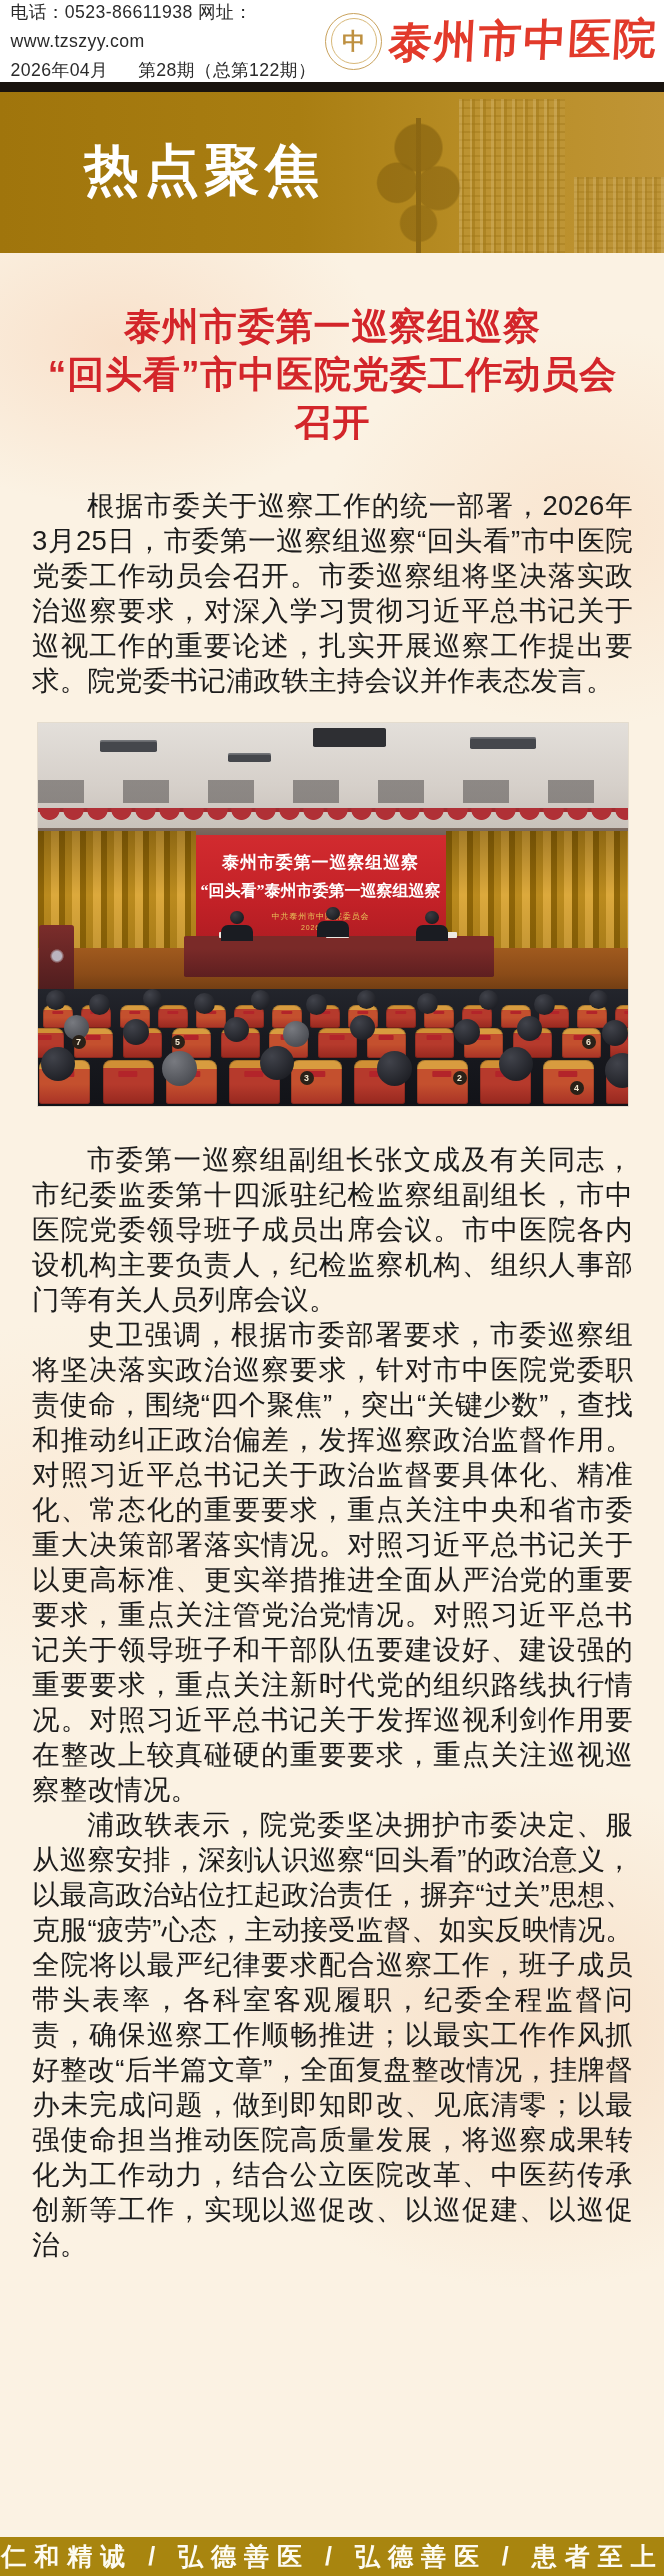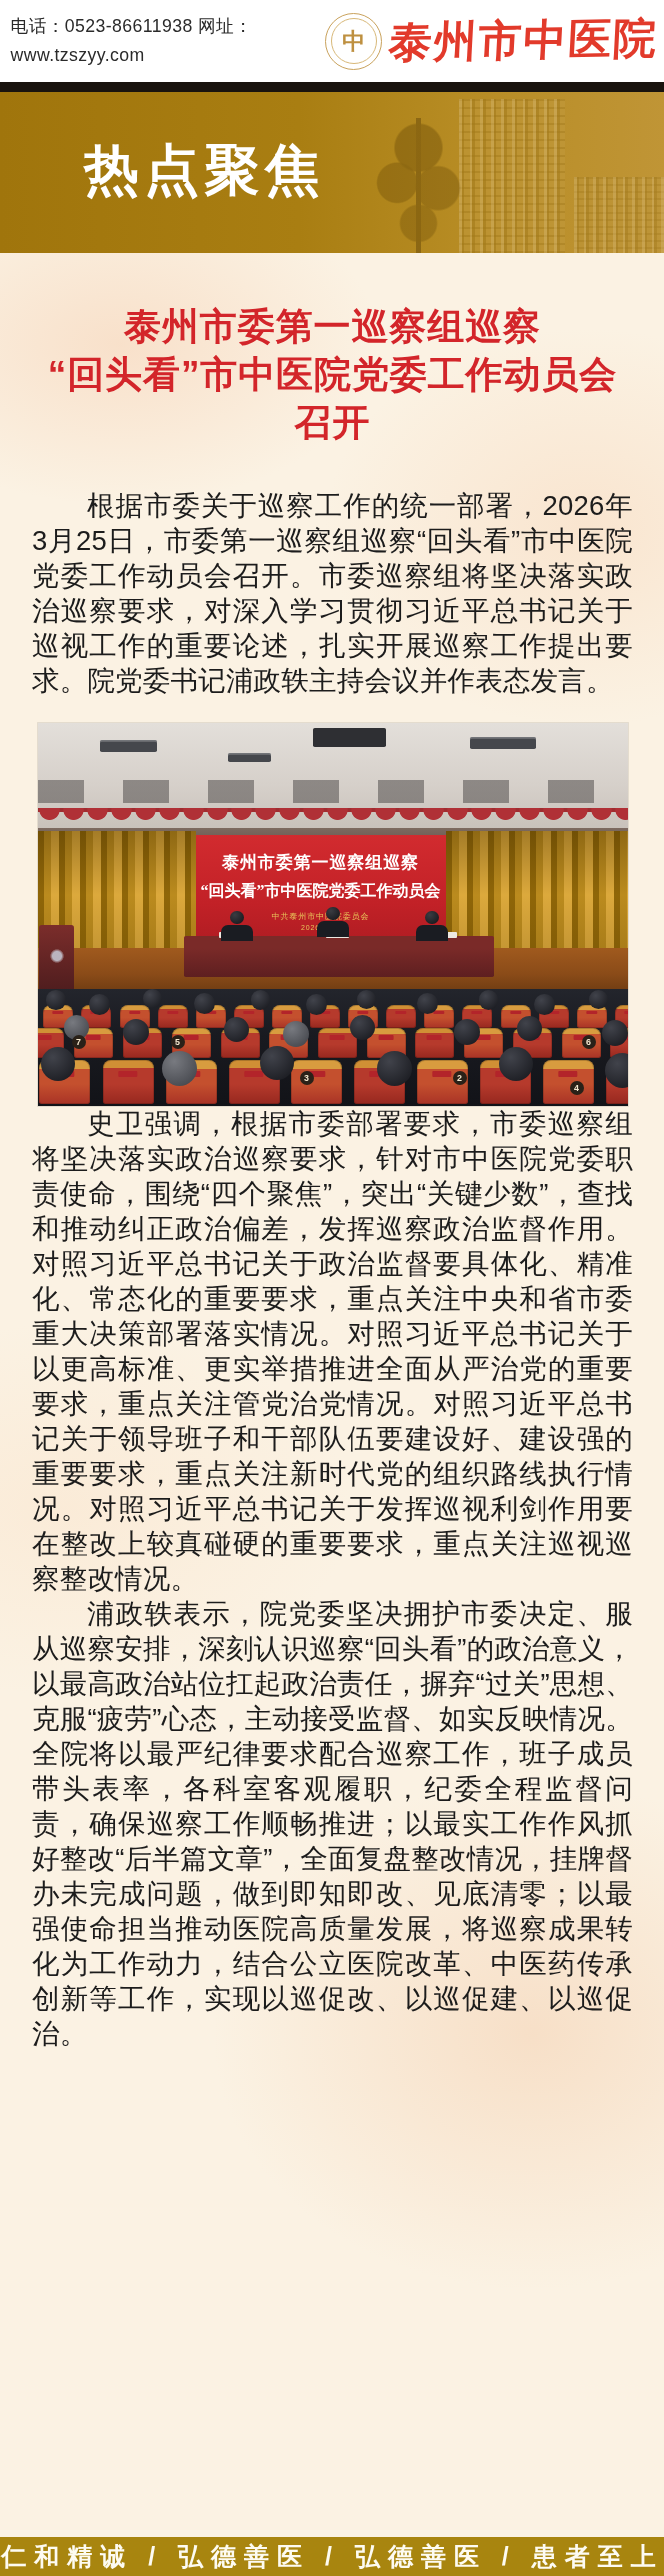--- a/index.html
+++ b/index.html
@@ -101,20 +101,23 @@
   
   .footer{height:39px;background:#A8850F;display:flex;align-items:center;justify-content:center;}
   .footer-slogan{color:#FDFBF2;font-size:25px;font-weight:600;letter-spacing:8px;white-space:nowrap;}
 </style>
 </head>
 <body>
 
 <div class="header">
   <div class="header-info">
     <div>电话：0523-86611938 网址：www.tzszyy.com</div>
+    <div>
+      <span>2026年04月</span><span class="issue-gap"></span><span>第28期（总第122期）</span>
+    </div>
   </div>
   <div class="brand">
     <div class="seal">
       <div class="seal-inner">中</div>
     </div>
     <div class="brand-text">泰州市中医院</div>
   </div>
 </div>
 
 <div class="black-bar"></div>
@@ -140,21 +143,21 @@
     <div class="ph-vent" style="left:62px;top:17.7px;width:57px;height:11.5px;"></div>
     <div class="ph-vent" style="left:432px;top:14px;width:66px;height:12.4px;"></div>
     <div class="ph-vent" style="left:190px;top:30px;width:43px;height:9.7px;"></div>
     <div class="ph-windowband"></div>
     <div class="ph-bunting"></div>
     <div class="ph-backwall"></div>
     <div class="ph-curtain left"></div>
     <div class="ph-curtain right"></div>
     <div class="ph-screen">
       <div class="scr-l1">泰州市委第一巡察组巡察</div>
-      <div class="scr-l2">“回头看”市中医院党委工作动员会</div>
+      <div class="scr-l2">“回头看”泰州市委第一巡察组巡察</div>
       <div class="scr-l3">中共泰州市中医院委员会</div>
       <div class="scr-l4">2026.3.25</div>
     </div>
     <div class="ph-stagefloor"></div>
     <div class="ph-lectern"></div>
     <div class="ph-table">
       <div class="ph-paper" style="left:35px;"></div>
       <div class="ph-paper" style="left:142px;"></div>
       <div class="ph-paper" style="left:250px;"></div>
     </div>
@@ -315,20 +318,21 @@
         <div class="head" style="left: 567px; top: 64px; width: 35px; height: 35px;"></div>
         <div class="badge" style="left: 34px; top: 46px;">7</div>
         <div class="badge" style="left: 133px; top: 46px;">5</div>
         <div class="badge" style="left: 262px; top: 82px;">3</div>
         <div class="badge" style="left: 415px; top: 82px;">2</div>
         <div class="badge" style="left: 544px; top: 46px;">6</div>
         <div class="badge" style="left: 532px; top: 92px;">4</div>
       </div>
   </div>
 
+  <p class="body-text p2">市委第一巡察组副组长张文成及有关同志，市纪委监委第十四派驻纪检监察组副组长，市中医院党委领导班子成员出席会议。市中医院各内设机构主要负责人，纪检监察机构、组织人事部门等有关人员列席会议。</p>
   <p class="body-text p-after">史卫强调，根据市委部署要求，市委巡察组将坚决落实政治巡察要求，针对市中医院党委职责使命，围绕“四个聚焦”，突出“关键少数”，查找和推动纠正政治偏差，发挥巡察政治监督作用。对照习近平总书记关于政治监督要具体化、精准化、常态化的重要要求，重点关注中央和省市委重大决策部署落实情况。对照习近平总书记关于以更高标准、更实举措推进全面从严治党的重要要求，重点关注管党治党情况。对照习近平总书记关于领导班子和干部队伍要建设好、建设强的重要要求，重点关注新时代党的组织路线执行情况。对照习近平总书记关于发挥巡视利剑作用要在整改上较真碰硬的重要要求，重点关注巡视巡察整改情况。</p>
   <p class="body-text p-after">浦政轶表示，院党委坚决拥护市委决定、服从巡察安排，深刻认识巡察“回头看”的政治意义，以最高政治站位扛起政治责任，摒弃“过关”思想、克服“疲劳”心态，主动接受监督、如实反映情况。全院将以最严纪律要求配合巡察工作，班子成员带头表率，各科室客观履职，纪委全程监督问责，确保巡察工作顺畅推进；以最实工作作风抓好整改“后半篇文章”，全面复盘整改情况，挂牌督办未完成问题，做到即知即改、见底清零；以最强使命担当推动医院高质量发展，将巡察成果转化为工作动力，结合公立医院改革、中医药传承创新等工作，实现以巡促改、以巡促建、以巡促治。</p>
 </div>
 
 <div class="footer">
   <div class="footer-slogan">仁和精诚 / 弘德善医 / 弘德善医 / 患者至上</div>
 </div>
 
 
 </body></html>

